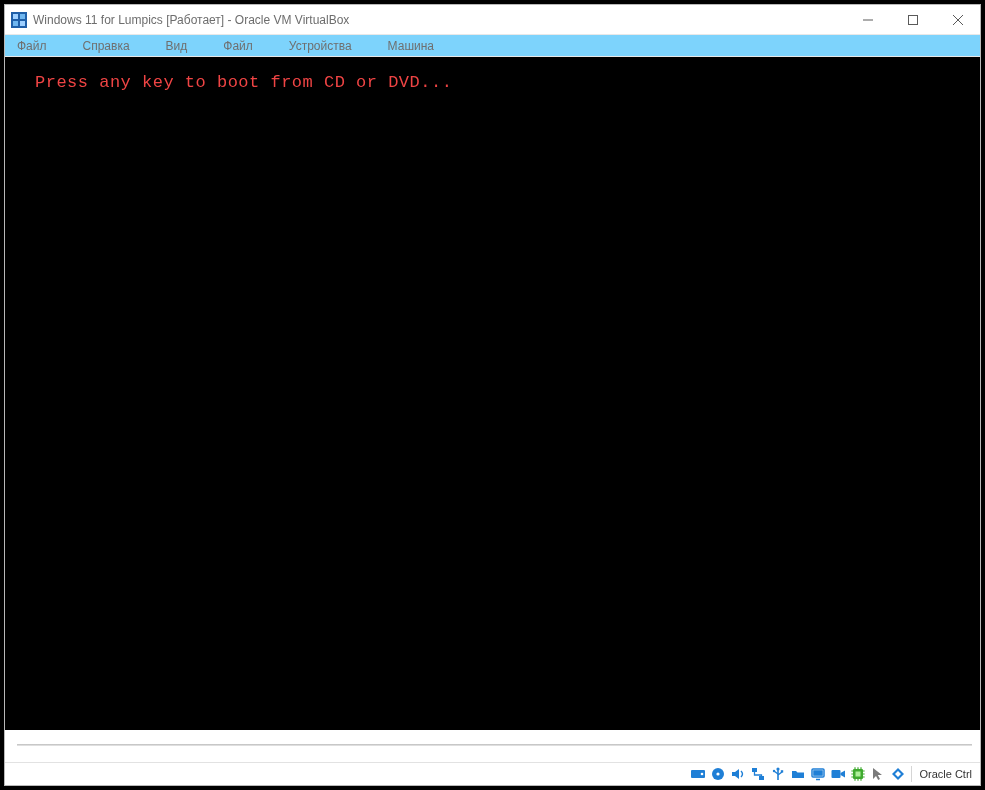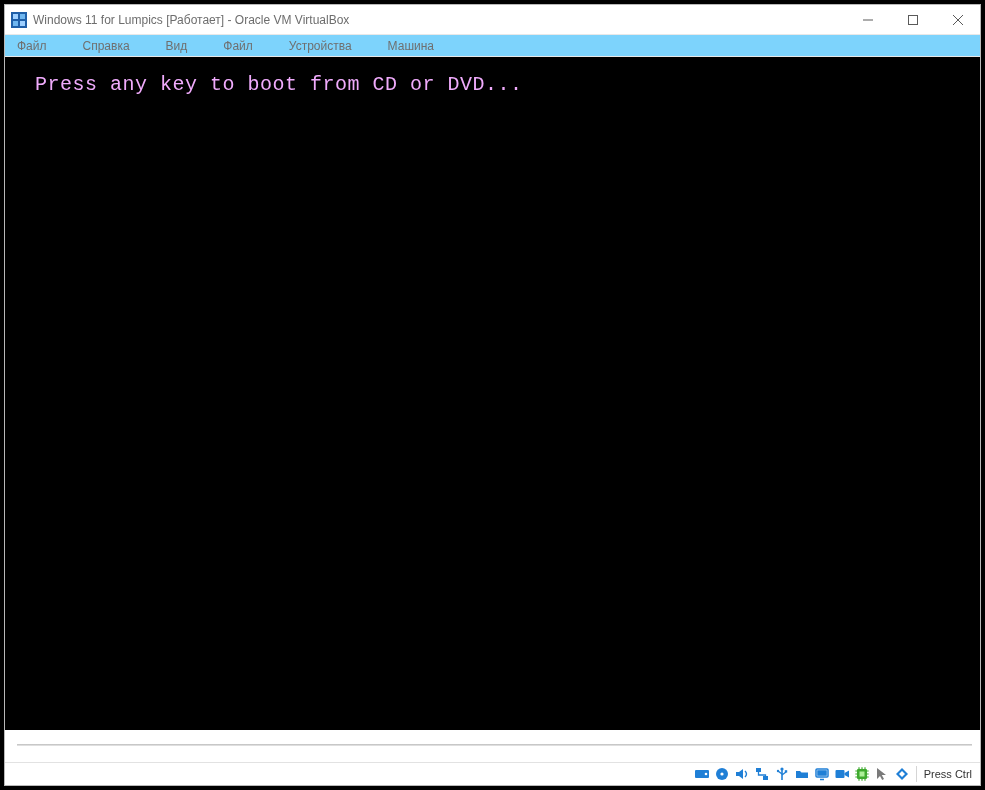--- a/index.html
+++ b/index.html
@@ -61,23 +61,23 @@
   .vm-area {
     flex: 1;
     background: #000;
     position: relative;
     overflow: hidden;
   }
   .console-text {
     position: absolute;
     top: 16px;
     left: 30px;
-    color: #f0abfc;
+    color: #ef4444;
     font-family: "Consolas", "Courier New", monospace;
-    font-size: 20px;
+    font-size: 17px;
     letter-spacing: 0.5px;
     white-space: pre;
   }
   .vm-bottom-strip {
     position: absolute;
     left: 0; right: 0; bottom: 0;
     height: 32px;
     background: #fff;
   }
   .vm-bottom-strip .hline {
@@ -258,16 +258,16 @@
 
     <span class="status-icon">
       <svg viewBox="0 0 16 16" width="16" height="16">
         <polygon points="8,2 14,8 8,14 2,8" fill="#1f7fd6"></polygon>
         <polygon points="8,5 11,8 8,11 5,8" fill="#fff"></polygon>
       </svg>
     </span>
 
     <span class="status-sep"></span>
 
-    <span class="hostkey">Press Ctrl</span>
+    <span class="hostkey">Oracle Ctrl</span>
   </div>
 
 </div>
 
 </body></html>

